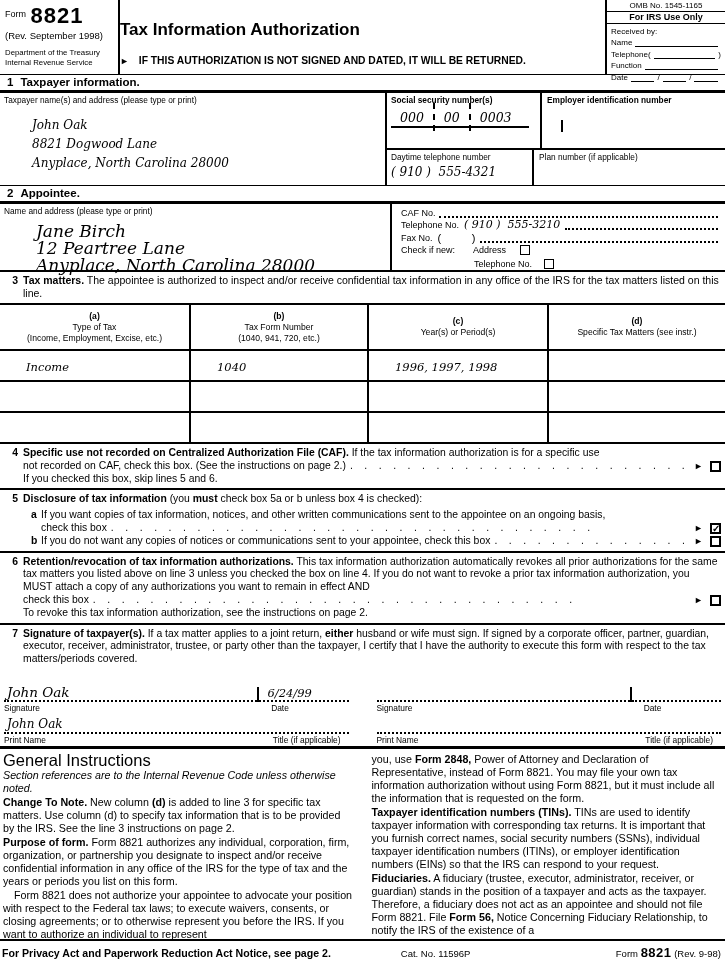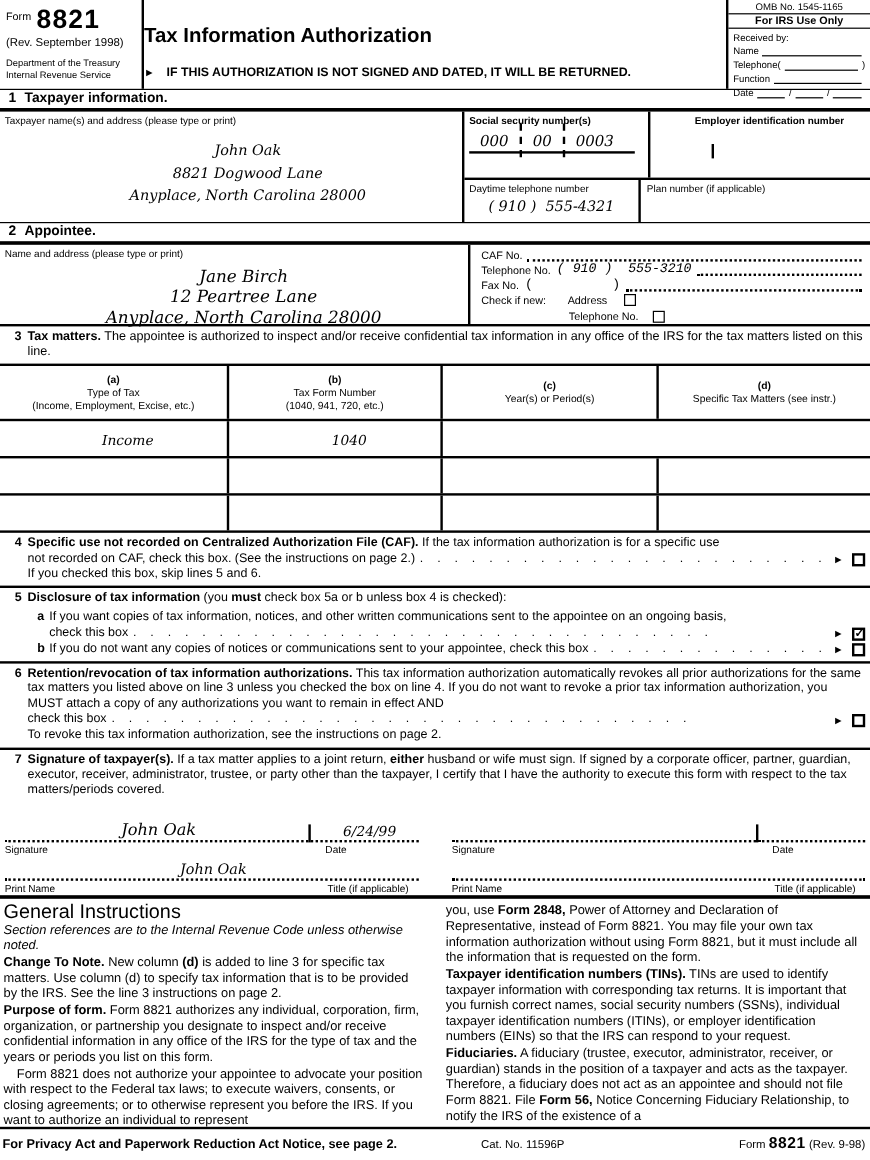--- a/index.html
+++ b/index.html
@@ -1,20 +1,20 @@
 <!DOCTYPE html>
 <html><head>
 <meta charset="utf-8">
 <style>
   * { box-sizing: border-box; }
   body { margin:0; background:#888; }
   .page { width:725px; height:967px; margin:0 auto; background:#fff; color:#000;
           font-family:"Liberation Sans", sans-serif; overflow:hidden; position:relative; }
 
-  .hand { font-family:"DejaVu Serif", serif; font-style:italic;text-align:center; }
+  .hand { font-family:"DejaVu Serif", serif; font-style:italic; }
   .pre { white-space:pre; }
   .b { font-weight:bold; }
 
   
   .header { display:flex; height:74px; }
   .h-left { width:118px; padding:3px 2px 0 5px; flex:none; }
   .form-lbl { font-size:9px; vertical-align:6px; }
   .form-num { font-size:22px; font-weight:bold; letter-spacing:1px; }
   .rev { font-size:9.5px; margin-top:1px; }
   .dept { font-size:7.8px; margin-top:7px; line-height:9.5px; }
@@ -32,41 +32,41 @@
              font-weight:bold; padding:1px 4px 2px 7px; }
   .sec-bar .n { margin-right:7px; }
 
   
   .s1 { display:flex; height:92px; }
   .s1-left { flex:1; padding:2px 4px; }
   .small-lbl { font-size:8.3px; }
   .bold-lbl { font-size:8.3px; font-weight:bold; }
   .addr1 { margin:11px 0 0 28px; font-size:12px; line-height:19px; }
   .s1-right { width:340px; flex:none; border-left:2px solid #000; display:flex; flex-direction:column; }
-  .s1-top { display:flex; height:55px;gap:32px; }
+  .s1-top { display:flex; height:55px; }
   .ssn-cell { width:155px; flex:none; border-right:2px solid #000; padding:2px 4px; }
   .ssn-row { display:flex; align-items:flex-end; border-bottom:2px solid #000; width:95%; height:22px; margin-top:1px; }
   .ssn-part { font-size:12.5px; padding:0 9px 1px; }
   .vsep { width:0; border-left:2px dashed #000; height:28px; margin-bottom:-5px; }
   .ein-cell { flex:1; padding:2px 5px; }
   .ein-mark { width:0; border-left:2px dashed #000; height:12px; margin:15px 0 0 14px; }
   .s1-bot { display:flex; border-top:2px solid #000; flex:1; }
   .phone-cell { width:147px; flex:none; border-right:2px solid #000; padding:2px 4px; }
   .phone-val { font-size:12px; margin-top:3px; }
   .plan-cell { flex:1; padding:2px 5px; }
 
   
   .s2 { display:flex; height:66px; }
   .s2-left { flex:1; padding:2px 4px; }
-  .addr2 { margin:7px 0 0 16px; font-size:14px; line-height:17px; }
+  .addr2 { margin:7px 0 0 32px; font-size:17px; line-height:17px; }
   .s2-right { width:335px; flex:none; border-left:2px solid #000; padding:2px 6px 0 9px; font-size:9px; }
   .r-row { display:flex; align-items:flex-end; height:12.6px; }
   .r-lbl { flex:none; padding-bottom:1px; }
   .dot-fill { flex:1; border-bottom:2px dotted #000; margin:0 1px 1px 3px; height:8px; min-width:4px; }
-  .r-val { font-size:11px; margin:0 2px 0 5px; padding-bottom:0;font-family:Liberation Mono, monospace; }
+  .r-val { font-size:11px; margin:0 2px 0 5px; padding-bottom:0; }
   .chk-row { display:flex; align-items:center; height:13.4px; font-size:9px; }
   .cb { width:10px; height:10px; border:1.7px solid #000; flex:none; }
 
   
   .line3 { display:flex; font-size:10.5px; line-height:13px; padding:2px 6px 3px 2px; }
   .gut { width:16px; flex:none; font-weight:bold; text-align:right; margin-right:5px; }
   .l3-body { flex:1; }
   .tbl { border-top:2px solid #000; }
   .thead { display:flex; border-bottom:2.5px solid #000; height:46px; }
   .th { display:flex; flex-direction:column; justify-content:center; text-align:center;
@@ -283,20 +283,21 @@
         <div>Year(s) or Period(s)</div>
       </div>
       <div class="th c-d">
         <div class="letter">(d)</div>
         <div>Specific Tax Matters (see instr.)</div>
       </div>
     </div>
     <div class="trow">
       <div class="td c-a hand">Income</div>
       <div class="td c-b hand">1040</div>
+      <div class="td c-c hand">1996, 1997, 1998</div>
       <div class="td c-d hand"></div>
     </div>
     <div class="trow">
       <div class="td c-a"></div>
       <div class="td c-b"></div>
       <div class="td c-c"></div>
       <div class="td c-d"></div>
     </div>
     <div class="trow last">
       <div class="td c-a"></div>

